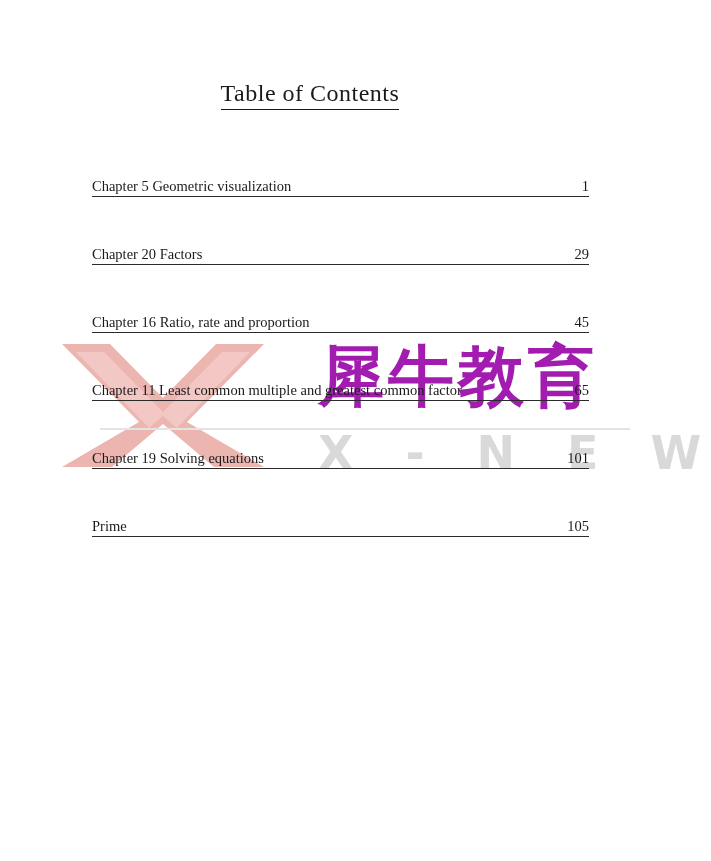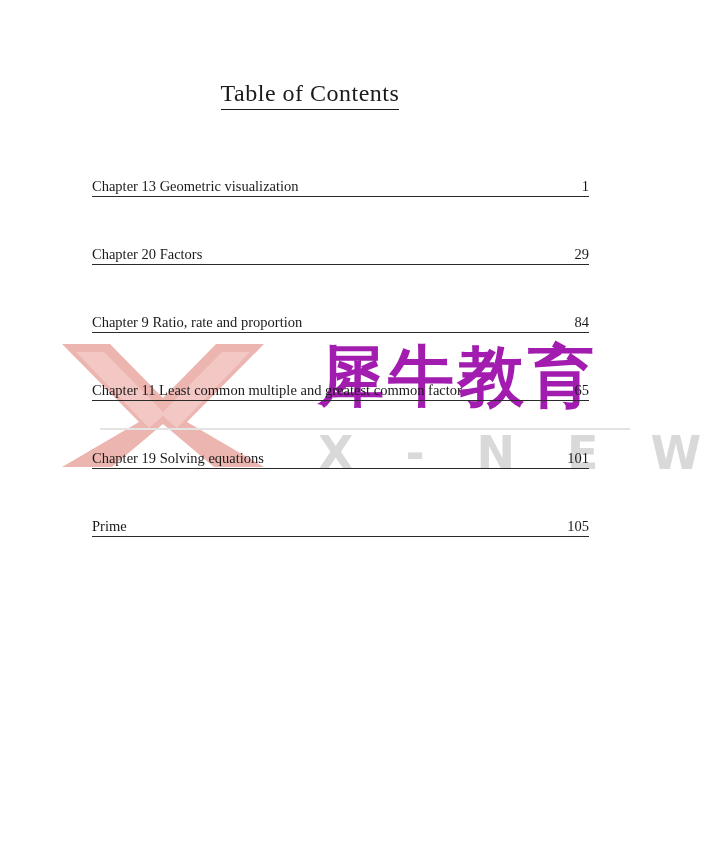--- a/index.html
+++ b/index.html
@@ -146,37 +146,37 @@
   <div class="content">
 
     <div class="doc-title">
       <span>Table of Contents</span>
     </div>
 
     <div class="toc">
 
       <div class="toc-entry">
         <div class="toc-line">
-          <span class="toc-label">Chapter 13 Geometric visualization</span>
+          <span class="toc-label">Chapter 5 Geometric visualization</span>
           <span class="toc-page">1</span>
         </div>
       </div>
 
       <div class="toc-entry">
         <div class="toc-line">
           <span class="toc-label">Chapter 20 Factors</span>
           <span class="toc-page">29</span>
         </div>
       </div>
 
 
       <div class="toc-entry">
         <div class="toc-line">
-          <span class="toc-label">Chapter 9 Ratio, rate and proportion</span>
-          <span class="toc-page">84</span>
+          <span class="toc-label">Chapter 16 Ratio, rate and proportion</span>
+          <span class="toc-page">45</span>
         </div>
       </div>
 
       <div class="toc-entry">
         <div class="toc-line">
           <span class="toc-label">Chapter 11 Least common multiple and greatest common factor</span>
           <span class="toc-page">65</span>
         </div>
       </div>
 

